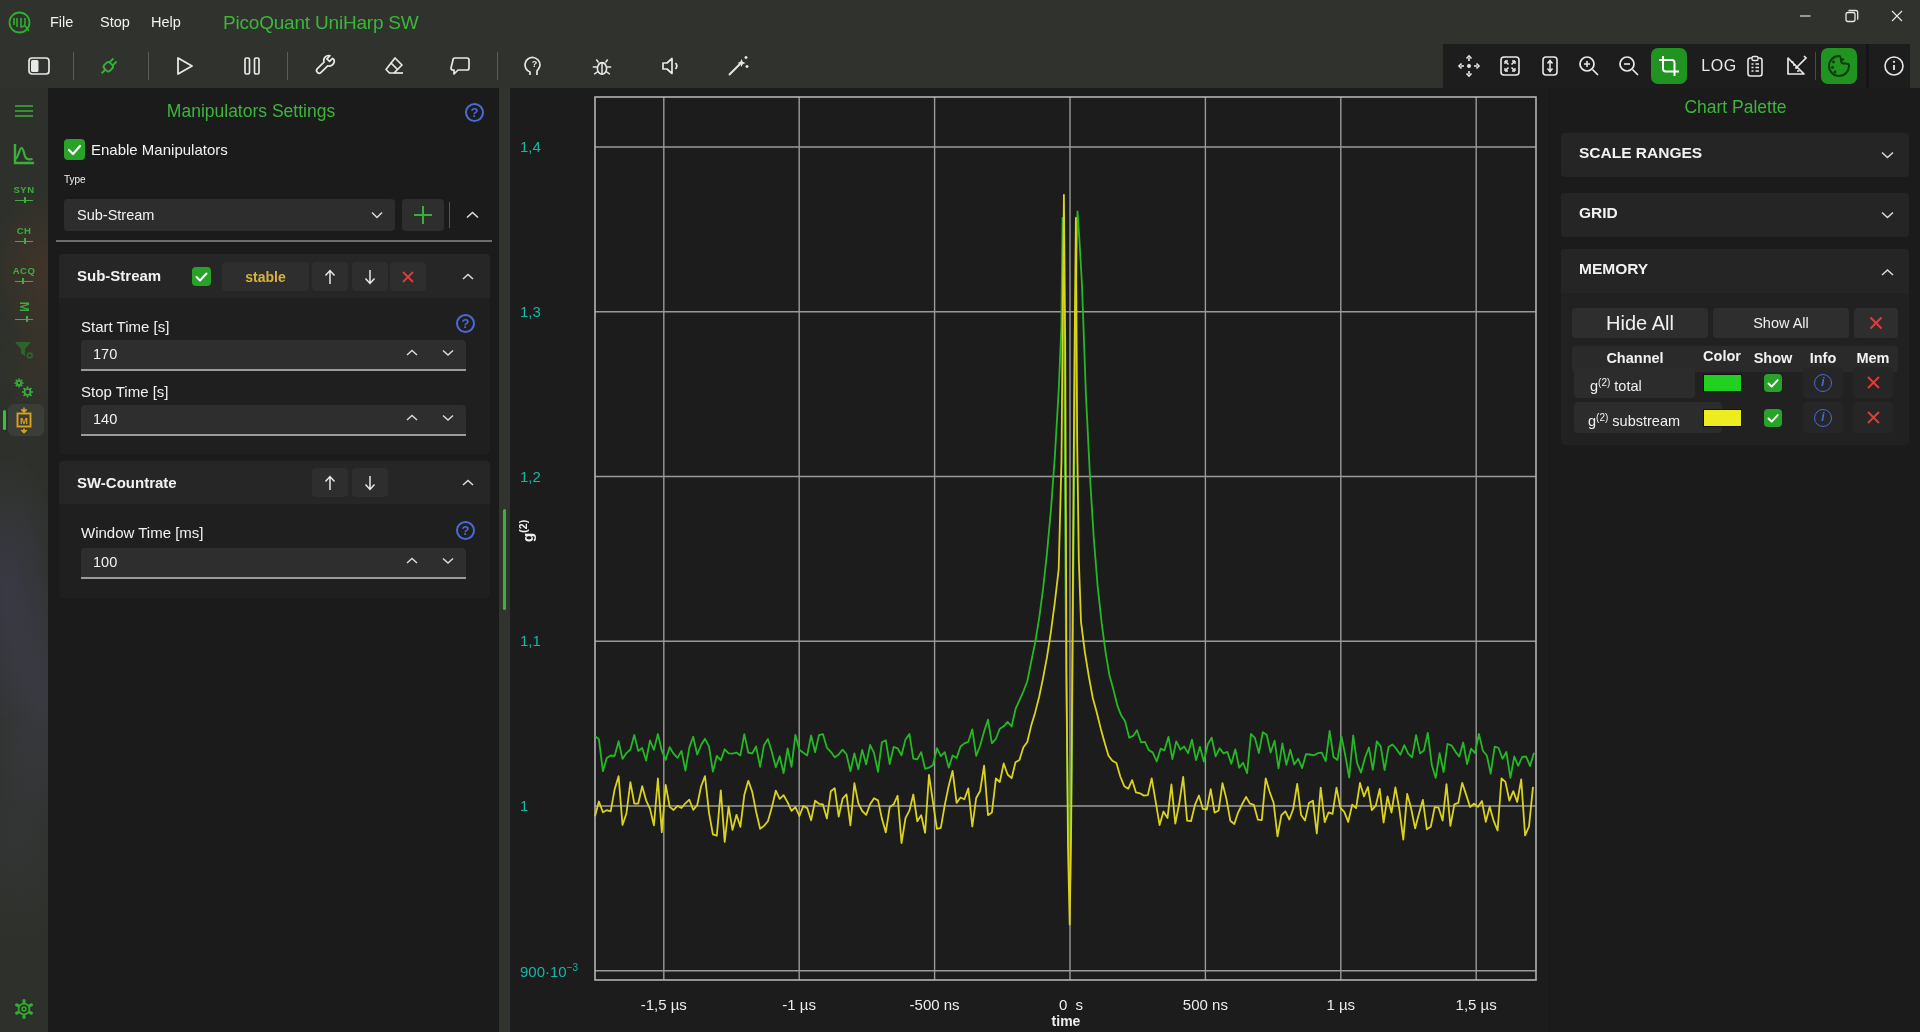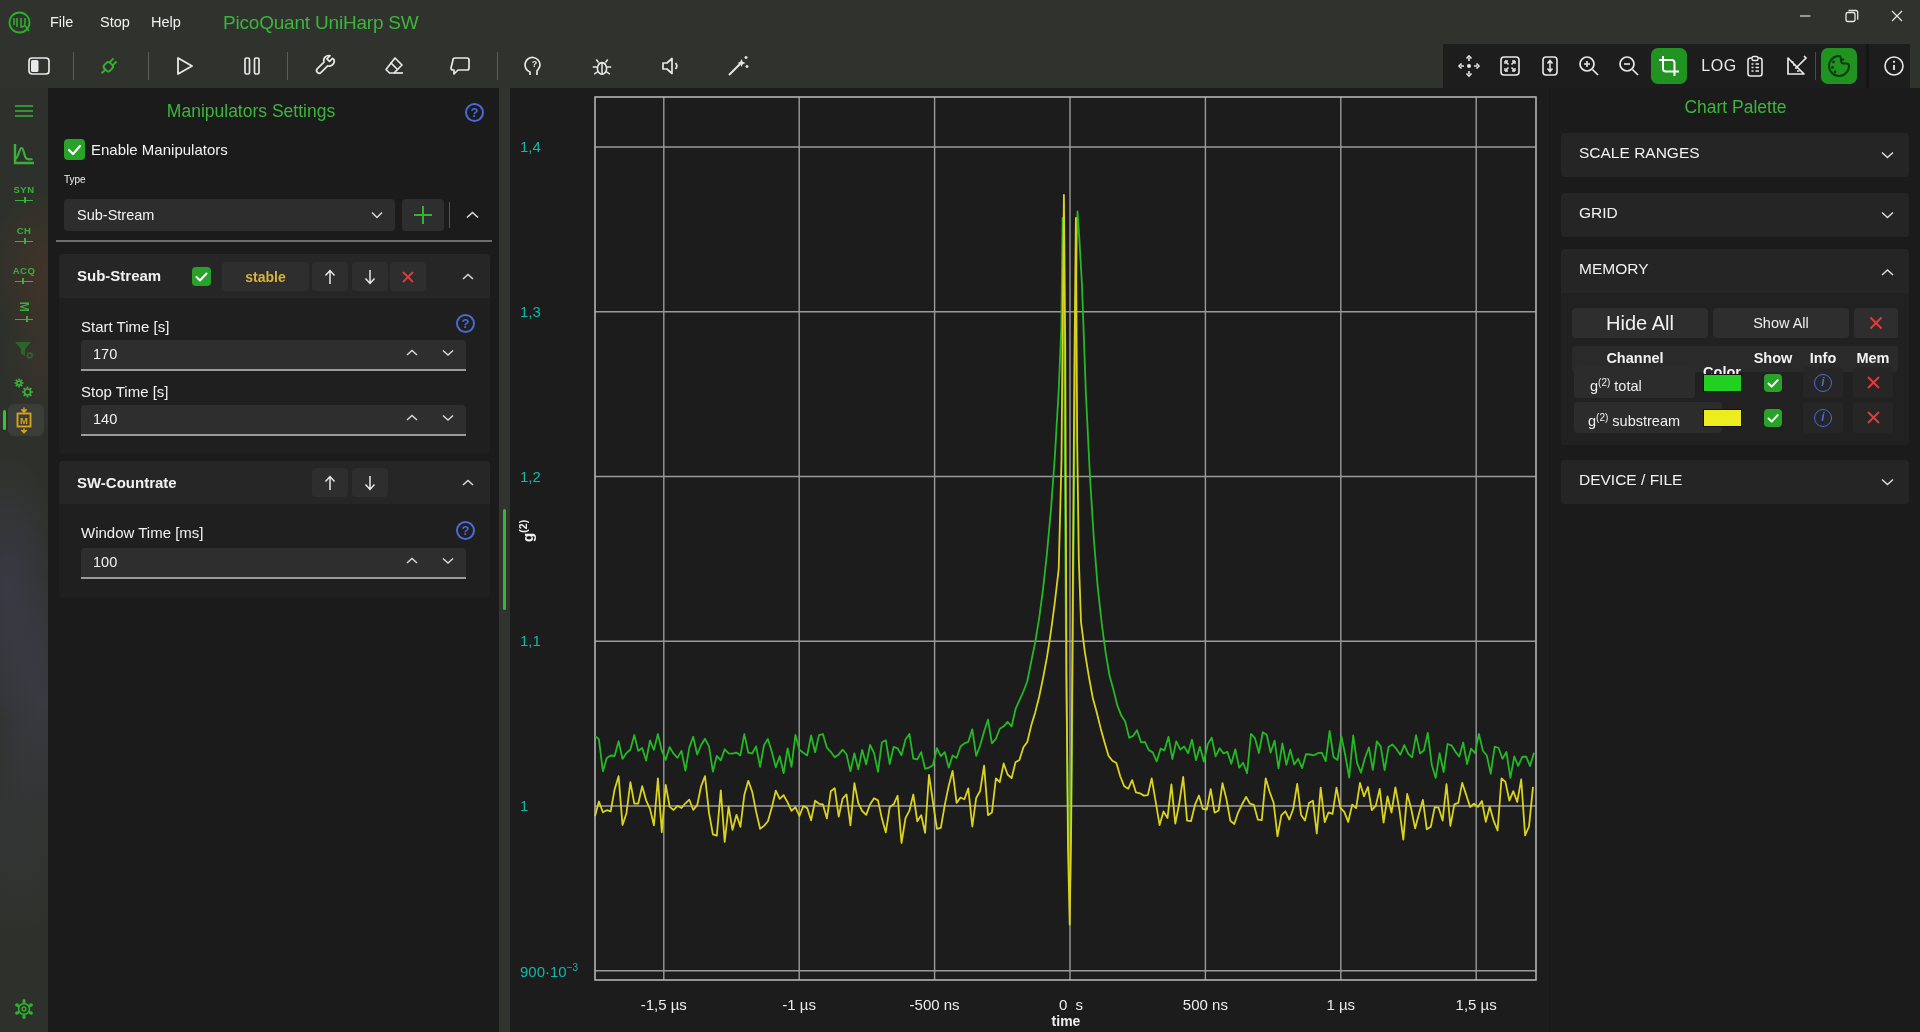--- a/index.html
+++ b/index.html
@@ -42,21 +42,21 @@
 .lbl { position:absolute; font-size:14.5px; color:#f2f2f2; }
 .input { position:absolute; background:#2e2e2e; border-radius:4px 4px 0 0; border-bottom:2px solid #9b9b9b;
   color:#f2f2f2; font-size:14.5px; }
 .input .val { position:absolute; left:12px; top:6px; }
 .spin { position:absolute; top:9px; color:#dcdcdc; }
 .btn { position:absolute; background:#2e2e2e; border-radius:4px; display:flex; align-items:center; justify-content:center; }
 .sect { position:absolute; left:11px; width:431px; background:#1f1f1f; border-radius:4px; }
 .sect .hdr { position:absolute; left:0; top:0; width:100%; background:#262626; border-radius:4px 4px 0 0; }
 .hname { position:absolute; font-size:15px; font-weight:bold; color:#f2f2f2; }
 .rsec { position:absolute; left:10px; width:348px; background:#252525; border-radius:4px; }
-.rhdr { font-size:15.5px; font-weight:normal; color:#f2f2f2; position:absolute; left:18px; top:11px; }
+.rhdr { font-size:15.5px; font-weight:bold; color:#f2f2f2; position:absolute; left:18px; top:11px; }
 .chev { position:absolute; color:#e0e0e0; }
 .ylab { position:absolute; left:10px; width:67px; text-align:left; font-size:15px; color:#14b8a6; }
 .xlab { position:absolute; top:908px; width:120px; text-align:center; font-size:15px; color:#ededed; }
 .sup { font-size:10px; vertical-align:6px; }
 .arrowbtn { position:absolute; background:#2e2e2e; border-radius:4px; color:#e8e8e8;
   display:flex; align-items:center; justify-content:center; }
 .swatch { position:absolute; border:1px solid #111; }
 .memrowlbl { position:absolute; background:#2c2c2c; border-radius:4px; color:#f0f0f0; font-size:14.5px; }
 .infoc { position:absolute; width:18px; height:18px; border:1.8px solid #4a6ad8; border-radius:50%;
   color:#4a6ad8; font-size:12px; font-style:italic; font-weight:bold; text-align:center; line-height:15px; }
@@ -483,21 +483,21 @@
   <div class="btn" style="left:11px;top:59px;width:136px;height:30px;font-size:20px">Hide All</div>
   <div class="btn" style="left:152px;top:59px;width:136px;height:30px;font-size:14.5px">Show All</div>
   <div class="btn" style="left:293px;top:59px;width:44px;height:30px">
         <svg width="16" height="16">
           <path d="M2.5 2.5 L13.5 13.5 M13.5 2.5 L2.5 13.5" stroke="#e03c3c" stroke-width="2"></path>
         </svg>
       </div>
 
   <div style="position:absolute;left:11px;top:97px;width:326px;height:26px;background:#2a2a2a;border-radius:3px"></div>
   <div class="colhdr" style="left:14px;top:101px;width:120px">Channel</div>
-  <div class="colhdr" style="left:131px;top:115px;width:60px">Color</div>
+  <div class="colhdr" style="left:131px;top:99px;width:60px">Color</div>
   <div class="colhdr" style="left:187px;top:101px;width:50px">Show</div>
   <div class="colhdr" style="left:237px;top:101px;width:50px">Info</div>
   <div class="colhdr" style="left:287px;top:101px;width:50px">Mem</div>
 
   <div class="memrowlbl" style="left:13px;top:118px;width:121px;height:31px;line-height:31px;padding-left:16px">g<span style="font-size:10px;vertical-align:5px">(2)</span> total</div>
   <div class="swatch" style="left:142px;top:125px;width:39px;height:18px;background:#21d021"></div>
   <div class="chk" style="left:203px;top:125px;width:18px;height:18px">
     <svg width="18" height="18">
           <path d="M4.5 9.5 l3.2 3.2 l6 -6.6" fill="none" stroke="#fff" stroke-width="1.9" stroke-linecap="round" stroke-linejoin="round"></path>
         </svg>
@@ -521,19 +521,13 @@
   <div class="btn" style="left:242px;top:153px;width:40px;height:31px;background:#262626">
         <div class="infoc" style="position:static">i</div>
       </div>
   <div class="btn" style="left:292px;top:153px;width:40px;height:31px;background:#262626">
         <svg width="15" height="15">
           <path d="M2 2 L13 13 M13 2 L2 13" stroke="#e03c3c" stroke-width="1.9"></path>
         </svg>
       </div>
 </div>
 
-<div class="rsec" style="top:372px;height:44px">
-  <div class="rhdr">DEVICE / FILE</div>
-  <svg class="chev" style="right:15px;top:18px" width="13" height="9">
-        <path d="M1 1.5 l5.5 5 l5.5 -5" fill="none" stroke="#dcdcdc" stroke-width="1.5"></path>
-      </svg>
-</div>
 </div>
 
 </body></html>

